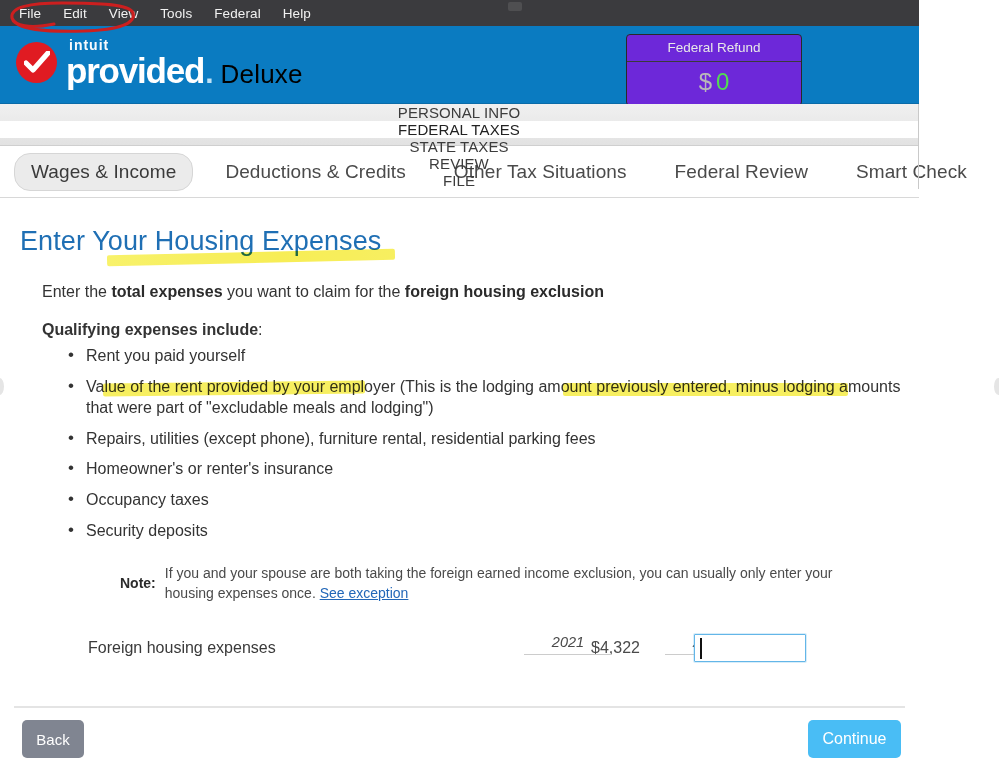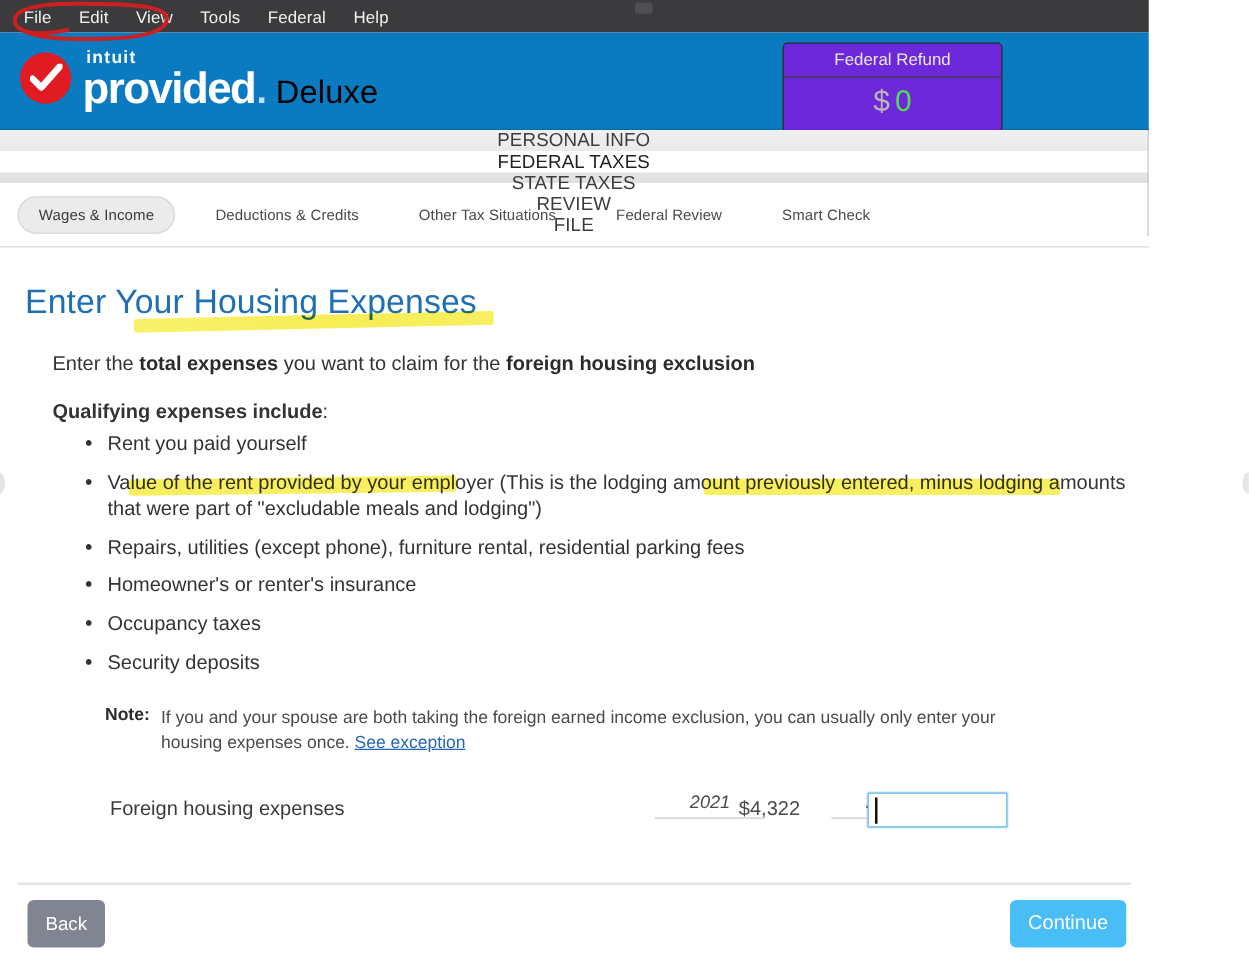--- a/index.html
+++ b/index.html
@@ -103,21 +103,21 @@
   .navtab-filler { flex:1; border-right:none; }
 
   
   .subnav {
     height: 52px; background:#fff;
     border-bottom: 1px solid #d8d8d8;
     display:flex; align-items:center;
     padding-left: 14px;
   }
   .subitem {
-    font-size: 12px; color:#4a4a4a;
+    font-size: 19px; color:#4a4a4a;
     padding: 7px 16px; border-radius: 16px;
     white-space:nowrap; margin-right: 16px;
     letter-spacing:.1px;
   }
   .subitem.active {
     background:#ebebeb; border:1px solid #d6d6d6;
     color:#3a3a3a;
   }
 
   
@@ -142,22 +142,23 @@
     font-size: 16px; color:#333; position:relative;
     margin-bottom: 9px; line-height: 1.35;
     max-width: 890px;
   }
   ul.blist li:before {
     content:"•"; position:absolute; left:-18px; top:-1px;
     font-size:17px; color:#333;
   }
 
   .note {
-    margin: 22px 0 0 84px; display:flex; font-size:14px; color:#4a4a4a;
+    margin: 22px 0 0 120px; display:flex; font-size:14px; color:#4a4a4a;
     max-width: 730px;
+    align-items: center;
   }
   .note .note-lbl { font-weight:700; color:#2b2b2b; margin-right: 9px; flex:none;}
   .note .note-body { line-height: 1.45; }
   .note a { color:#2267b8; text-decoration: underline; }
 
   
   .formarea { position:relative; margin-top: 30px; padding-left: 88px; }
   .yr-head { display:flex; position:absolute; left:524px; top:0;font-style:italic; }
   .yr {
     width: 88px; text-align:center; font-size:14.5px; color:#4a4a4a;

